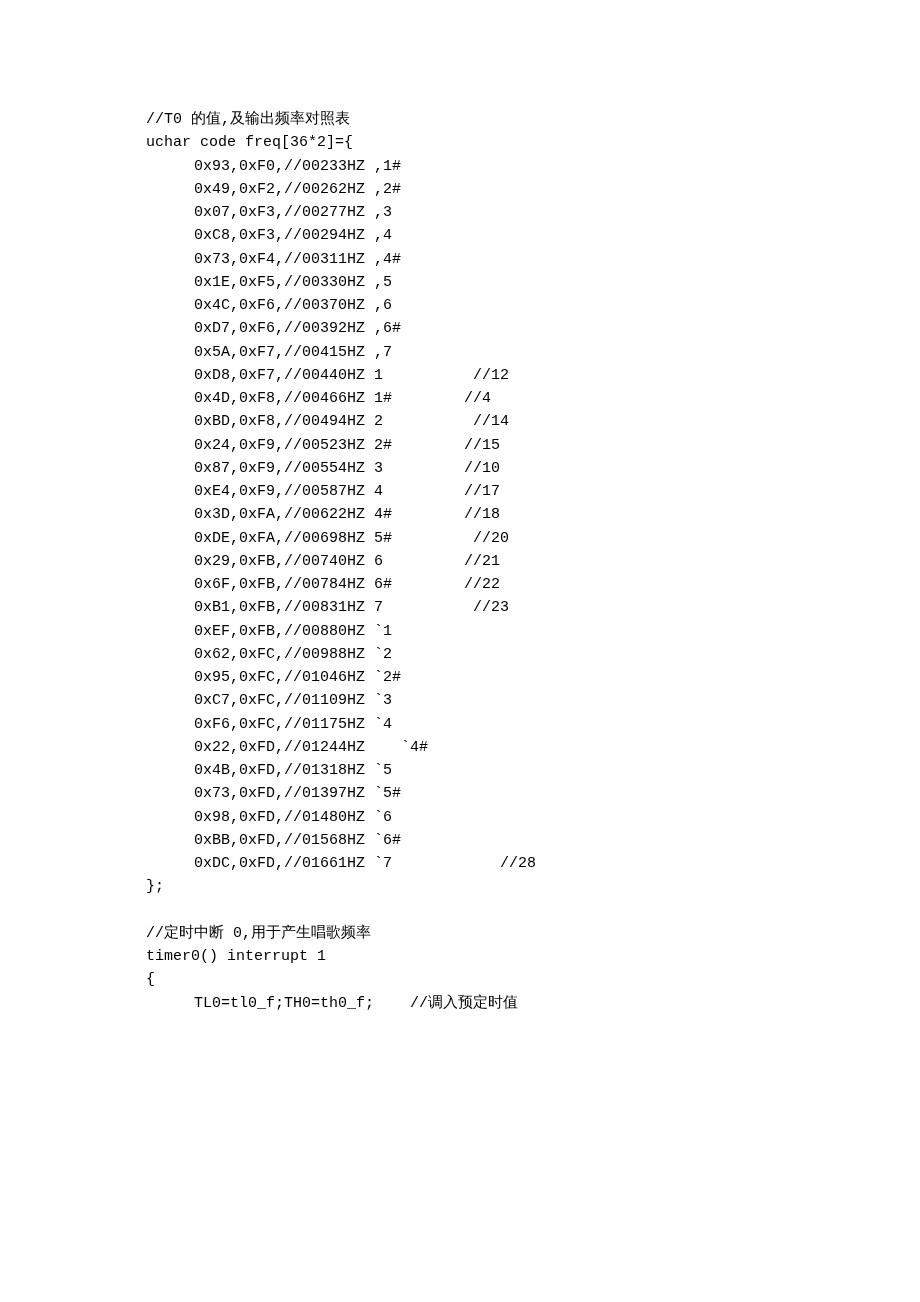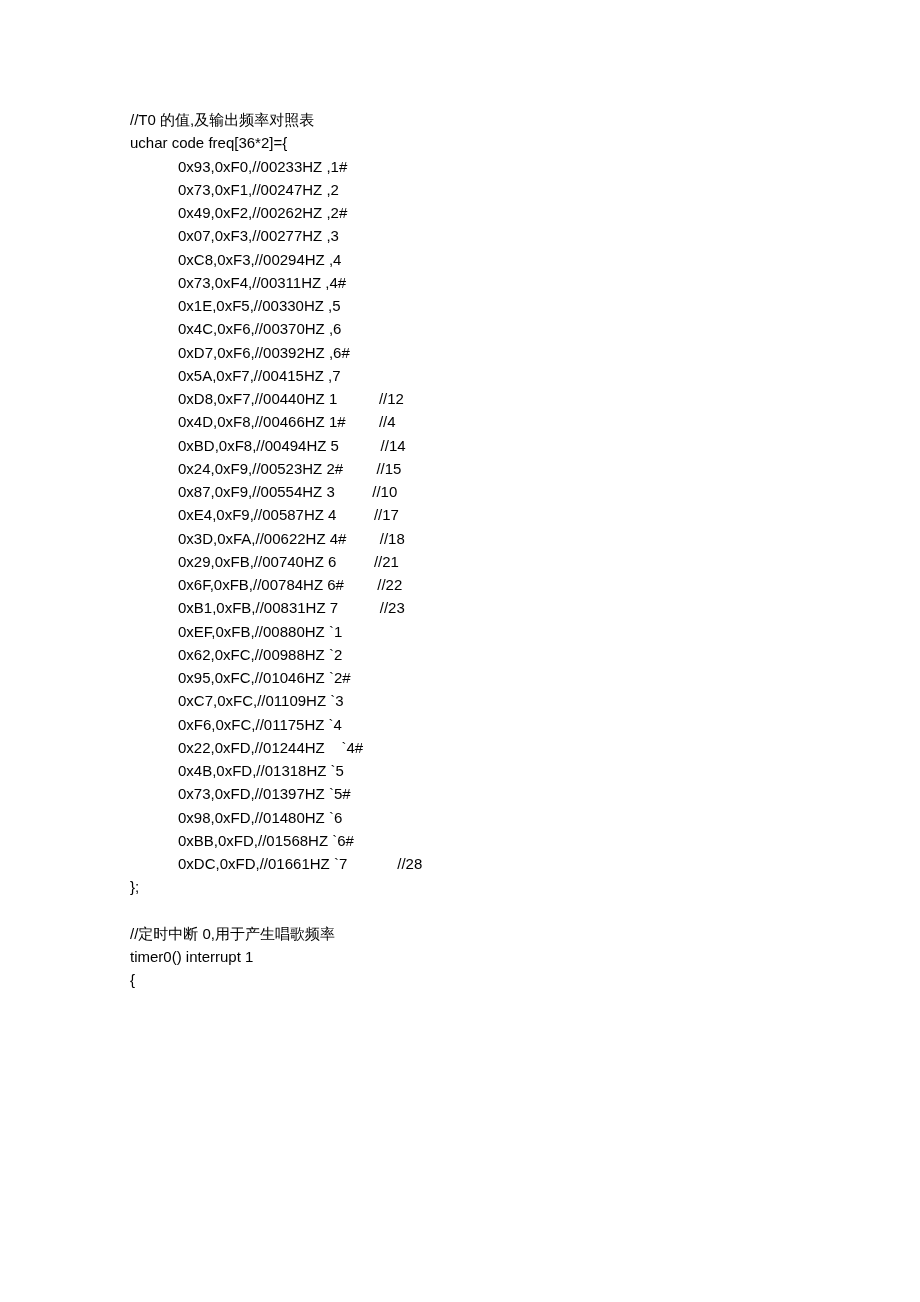--- a/index.html
+++ b/index.html
@@ -12,66 +12,68 @@
     color: #000000;
   }
   .page {
     width: 920px;
     min-height: 1302px;
     box-sizing: border-box;
     padding: 108px 128px 60px 130px;
   }
   .code-line {
     white-space: pre;
-    font-family: Liberation Sans, sans-serif;
+    font-family: Liberation Mono, monospace;
+    margin-left: 16px;
   }
   .indent {
     padding-left: 48px;
   }
   .blank {
     height: 1.55em;
   }
 </style>
 </head>
 <body>
 
 <div class="page">
   <div id="code-container">
       <div class="code-line">//T0 的值,及输出频率对照表</div>
       <div class="code-line">uchar code freq[36*2]={</div>
       <div class="code-line indent">0x93,0xF0,//00233HZ ,1#</div>
-      <div class="code-line indent">0x73,0xF1,//00247HZ ,2</div>
       <div class="code-line indent">0x49,0xF2,//00262HZ ,2#</div>
       <div class="code-line indent">0x07,0xF3,//00277HZ ,3</div>
       <div class="code-line indent">0xC8,0xF3,//00294HZ ,4</div>
       <div class="code-line indent">0x73,0xF4,//00311HZ ,4#</div>
       <div class="code-line indent">0x1E,0xF5,//00330HZ ,5</div>
       <div class="code-line indent">0x4C,0xF6,//00370HZ ,6</div>
       <div class="code-line indent">0xD7,0xF6,//00392HZ ,6#</div>
       <div class="code-line indent">0x5A,0xF7,//00415HZ ,7</div>
       <div class="code-line indent">0xD8,0xF7,//00440HZ 1          //12</div>
       <div class="code-line indent">0x4D,0xF8,//00466HZ 1#        //4</div>
-      <div class="code-line indent">0xBD,0xF8,//00494HZ 5          //14</div>
+      <div class="code-line indent">0xBD,0xF8,//00494HZ 2          //14</div>
       <div class="code-line indent">0x24,0xF9,//00523HZ 2#        //15</div>
       <div class="code-line indent">0x87,0xF9,//00554HZ 3         //10</div>
       <div class="code-line indent">0xE4,0xF9,//00587HZ 4         //17</div>
       <div class="code-line indent">0x3D,0xFA,//00622HZ 4#        //18</div>
+      <div class="code-line indent">0xDE,0xFA,//00698HZ 5#         //20</div>
       <div class="code-line indent">0x29,0xFB,//00740HZ 6         //21</div>
       <div class="code-line indent">0x6F,0xFB,//00784HZ 6#        //22</div>
       <div class="code-line indent">0xB1,0xFB,//00831HZ 7          //23</div>
       <div class="code-line indent">0xEF,0xFB,//00880HZ `1</div>
       <div class="code-line indent">0x62,0xFC,//00988HZ `2</div>
       <div class="code-line indent">0x95,0xFC,//01046HZ `2#</div>
       <div class="code-line indent">0xC7,0xFC,//01109HZ `3</div>
       <div class="code-line indent">0xF6,0xFC,//01175HZ `4</div>
       <div class="code-line indent">0x22,0xFD,//01244HZ    `4#</div>
       <div class="code-line indent">0x4B,0xFD,//01318HZ `5</div>
       <div class="code-line indent">0x73,0xFD,//01397HZ `5#</div>
       <div class="code-line indent">0x98,0xFD,//01480HZ `6</div>
       <div class="code-line indent">0xBB,0xFD,//01568HZ `6#</div>
       <div class="code-line indent">0xDC,0xFD,//01661HZ `7            //28</div>
       <div class="code-line">};</div>
       <div class="blank"></div>
       <div class="code-line">//定时中断 0,用于产生唱歌频率</div>
       <div class="code-line">timer0() interrupt 1</div>
       <div class="code-line">{</div>
+      <div class="code-line indent">TL0=tl0_f;TH0=th0_f;    //调入预定时值</div>
     </div>
 </div>
 
 </body></html>

